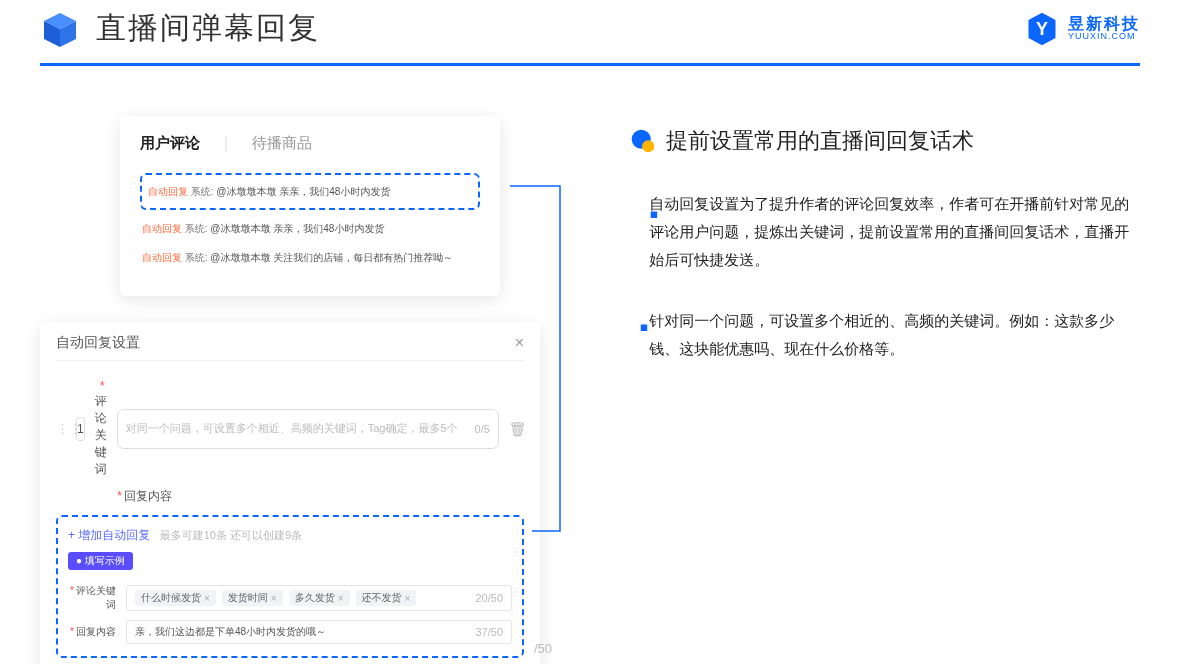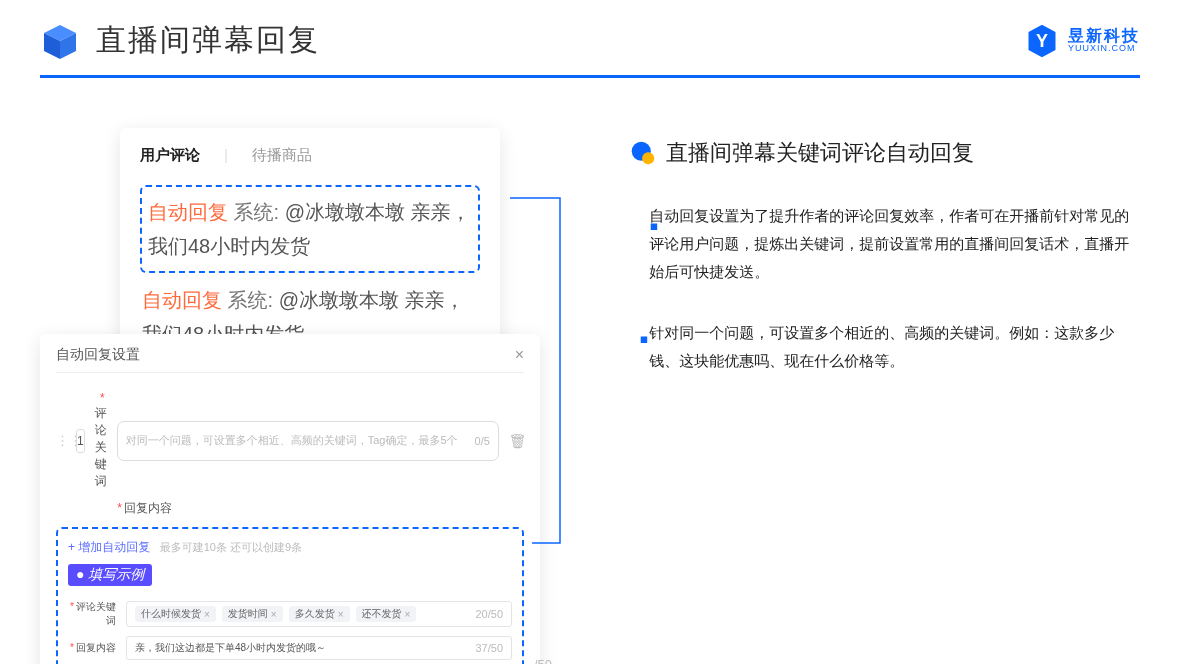--- a/index.html
+++ b/index.html
@@ -10,21 +10,21 @@
   background: #fff;
   position: relative;
   overflow: hidden;
 }
 
 
 .header {
   display: flex;
   align-items: center;
   justify-content: space-between;
-  padding: 20px 40px 0 40px;
+  padding: 8px 40px 0 40px;
 }
 .header-left {
   display: flex;
   align-items: center;
   gap: 16px;
 }
 .cube-icon {
   width: 40px;
   height: 40px;
   position: relative;
@@ -97,21 +97,21 @@
   display: flex;
   gap: 24px;
   font-size: 15px;
   margin-bottom: 14px;
 }
 .tab { color: #999; padding-bottom: 6px; }
 .tab.active { color: #222; font-weight: 600; }
 .tab-sep { color: #e0e0e0; }
 
 .comment-row {
-  font-size: 20px;
+  font-size: 10px;
   line-height: 1.7;
   padding: 6px 2px;
   color: #555;
 }
 .comment-row.highlight {
   border: 2px dashed #0a66ff;
   border-radius: 6px;
   padding: 8px 6px;
   margin-bottom: 4px;
   position: relative;
@@ -183,25 +183,24 @@
   padding: 10px 10px 12px 10px;
   margin-top: 6px;
   position: relative;
 }
 .add-link { color: #5a6dff; font-size: 12px; display: inline-flex; align-items: center; gap: 4px; }
 .add-tip { color: #bbb; font-size: 11px; margin-left: 6px; }
 .example-badge {
   display: inline-block;
   background: #5a4dff;
   color: #fff;
-  font-size: 14px;
+  font-size: 10px;
   padding: 2px 8px;
   border-radius: 3px;
   margin: 8px 0 6px 0;
-  font-style: italic;
 }
 .tag-chip {
   display: inline-flex;
   align-items: center;
   background: #f2f3f7;
   border-radius: 3px;
   padding: 1px 6px;
   font-size: 10px;
   color: #666;
   gap: 3px;
@@ -383,21 +382,21 @@
     </svg>
 
   </div>
 
   <div class="right-col">
     <div class="right-header">
       <svg class="bubble-icon" viewBox="0 0 30 30">
         <circle cx="13" cy="13" r="11" fill="#0a66ff"></circle>
         <circle cx="21" cy="21" r="7" fill="#ffb400"></circle>
       </svg>
-      <h2 class="right-title">直播间弹幕关键词评论自动回复</h2>
+      <h2 class="right-title">提前设置常用的直播间回复话术</h2>
     </div>
     <div class="bullet-item">
       <span class="bullet-marker">◆</span>
       <span>自动回复设置为了提升作者的评论回复效率，作者可在开播前针对常见的评论用户问题，提炼出关键词，提前设置常用的直播间回复话术，直播开始后可快捷发送。</span>
     </div>
     <div class="bullet-item">
       <span class="bullet-marker">◆</span>
       <span>针对同一个问题，可设置多个相近的、高频的关键词。例如：这款多少钱、这块能优惠吗、现在什么价格等。</span>
     </div>
   </div>

